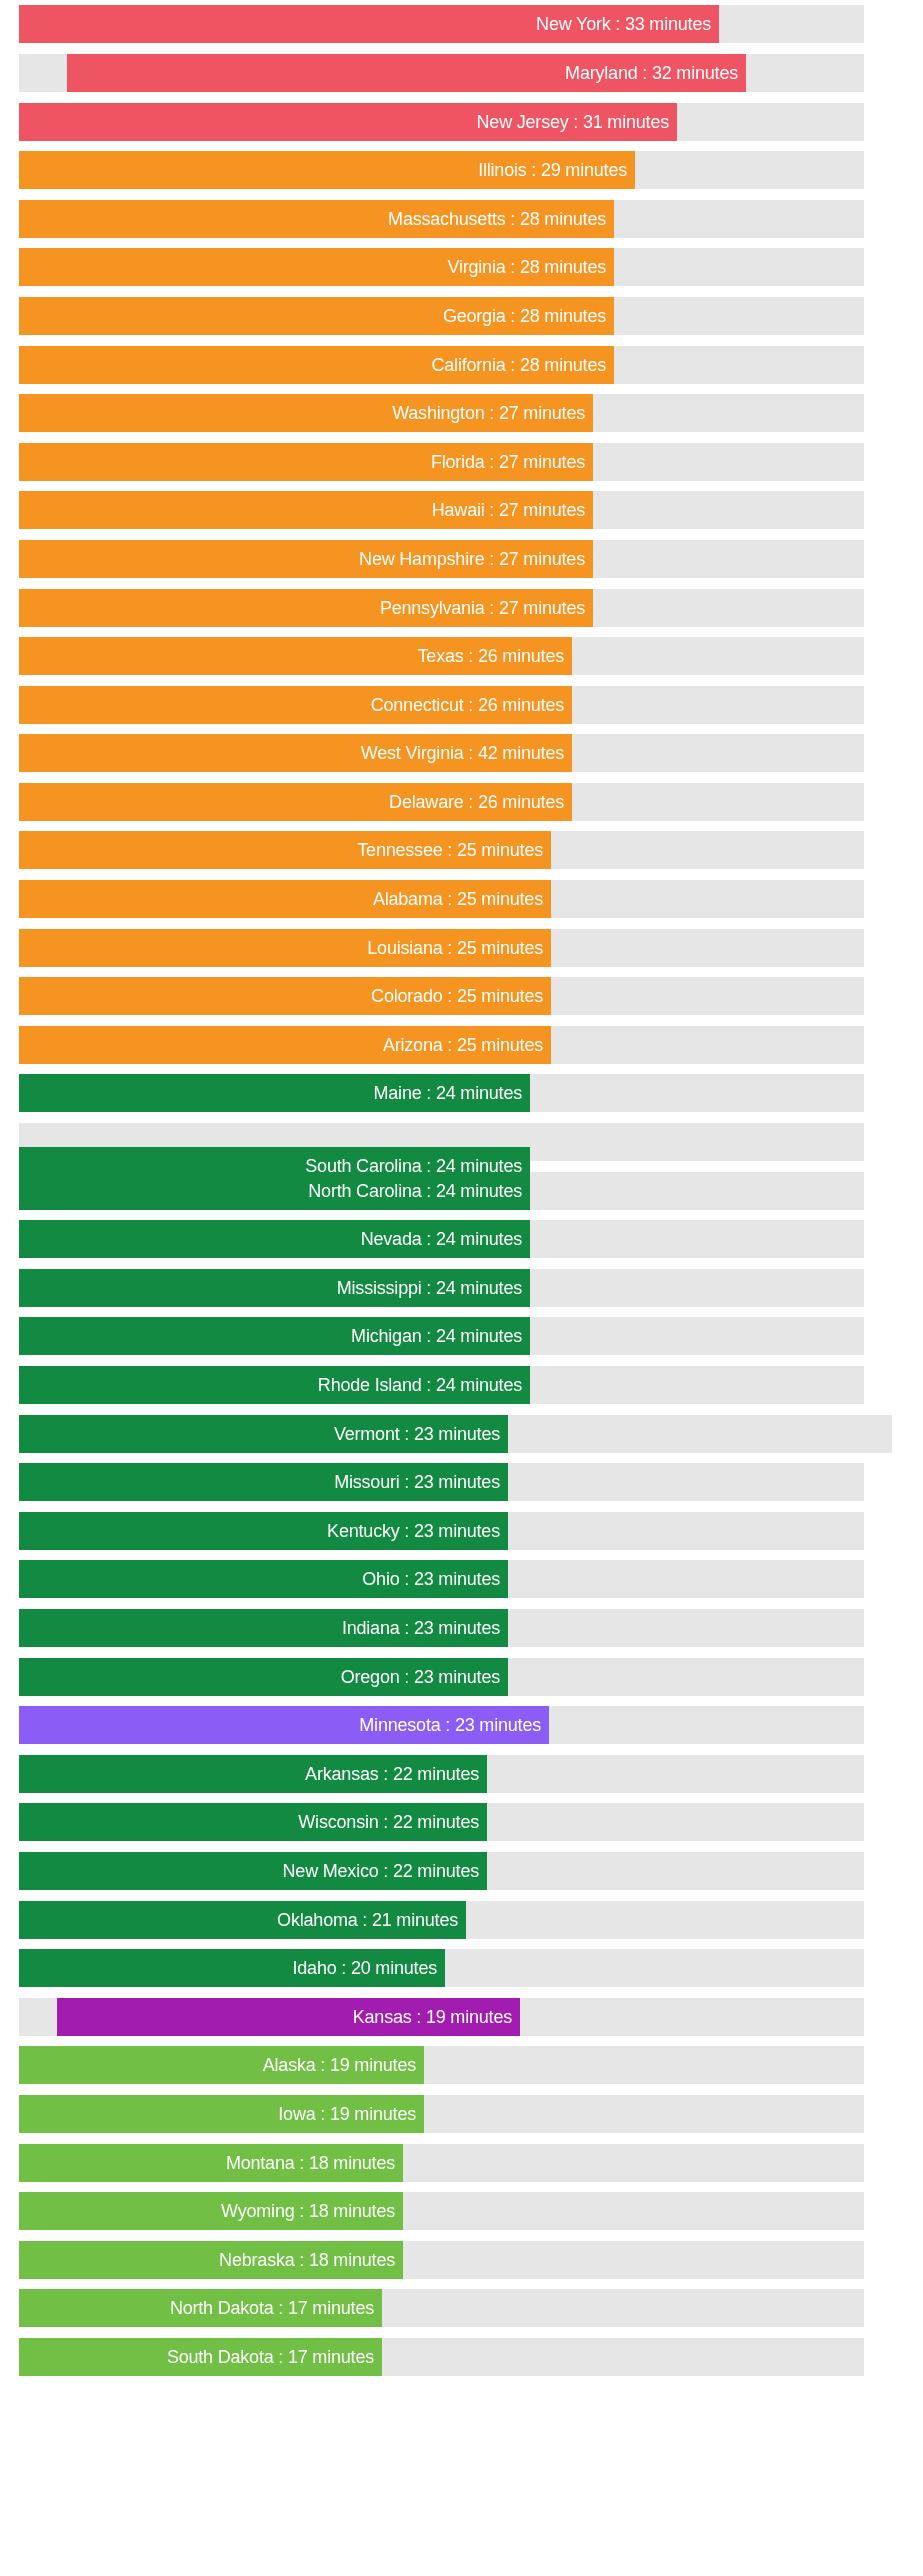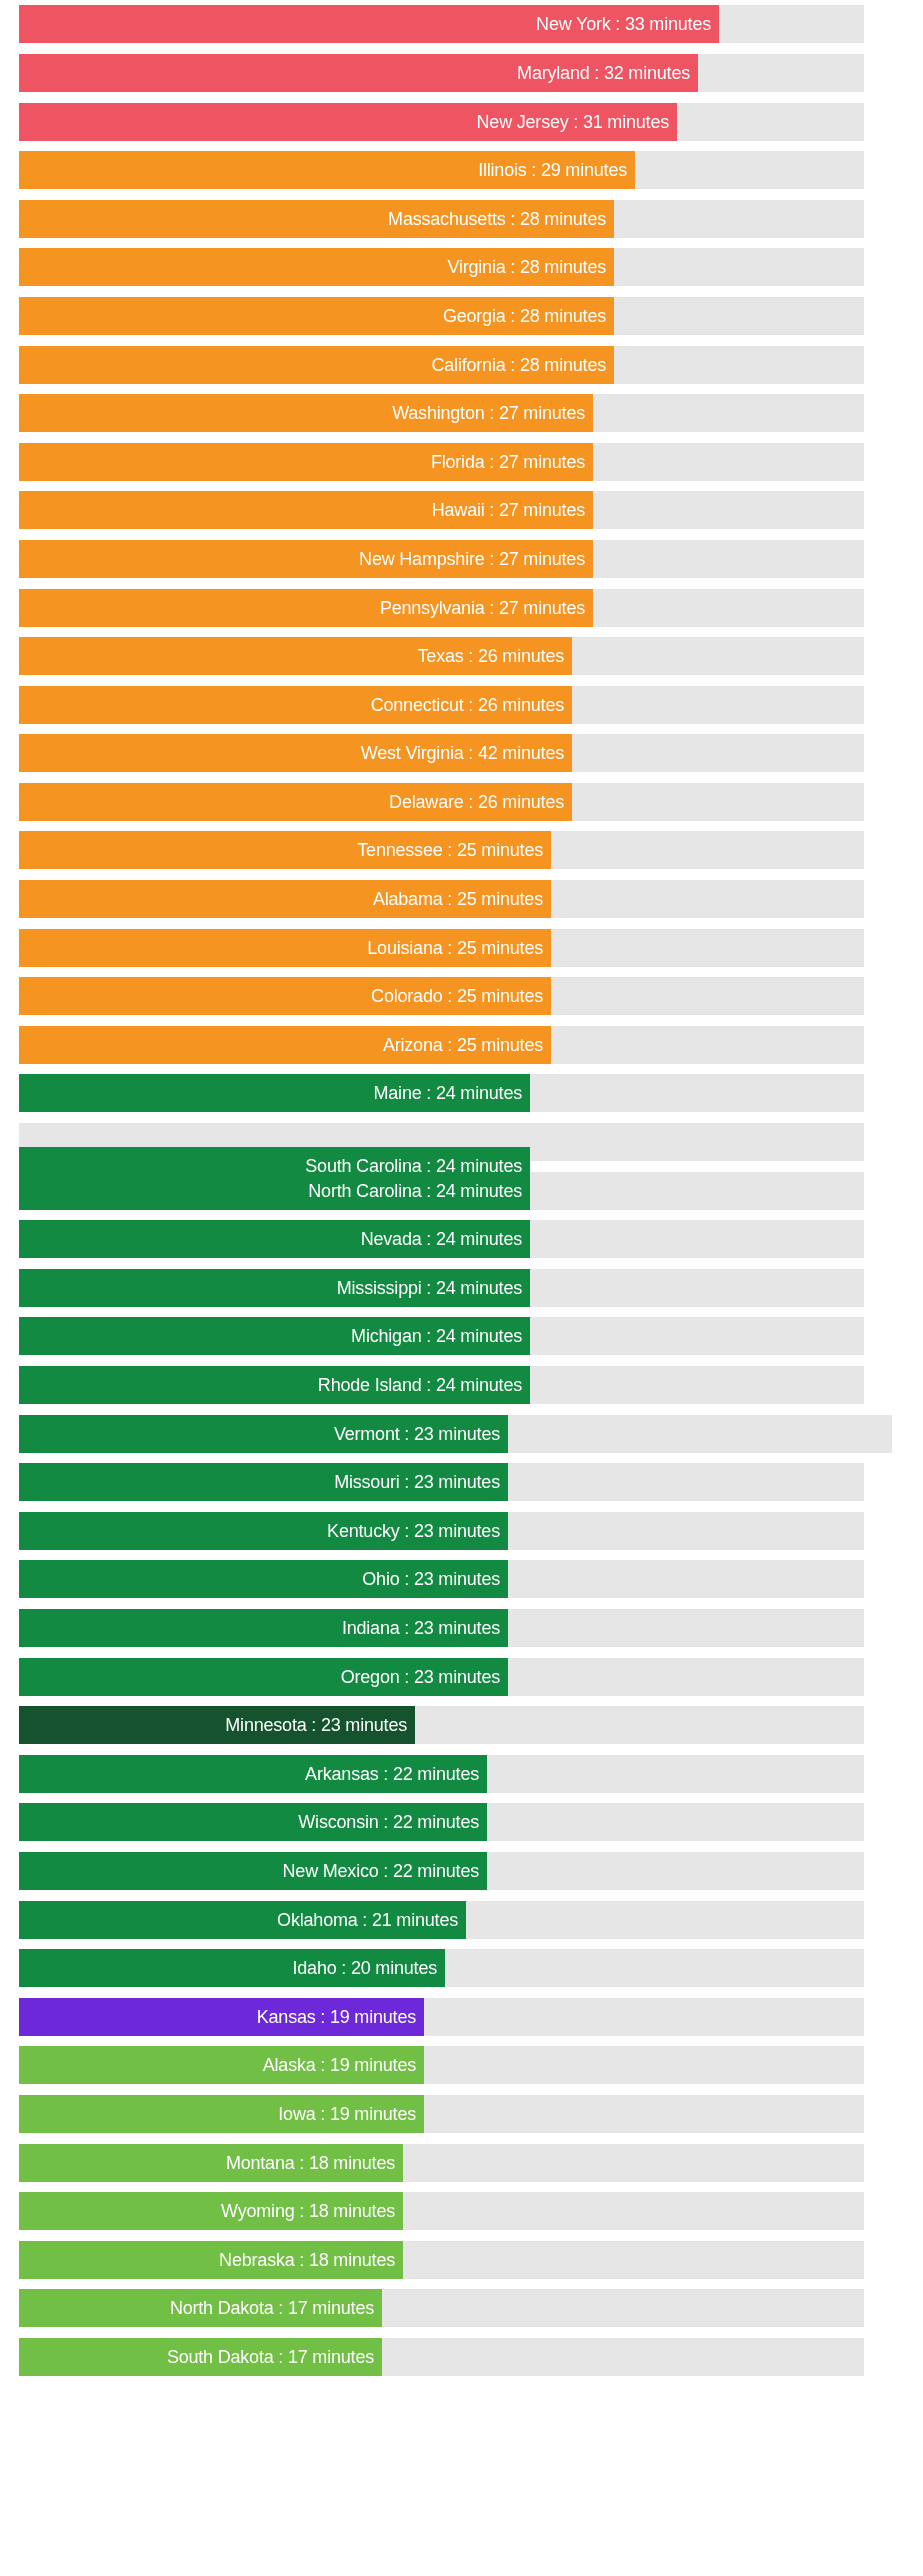--- a/index.html
+++ b/index.html
@@ -70,21 +70,21 @@
 <div id="chart">
     <div class="bar-row" style="padding-left: 19px; padding-right: 60px;">
       <div class="bar-track">
         <div class="bar-fill" style="width: 700px; background: rgb(239, 84, 99);">
           <span class="bar-label">New York : 33 minutes</span>
         </div>
       </div>
     </div>
     <div class="bar-row" style="padding-left: 19px; padding-right: 60px;">
       <div class="bar-track">
-        <div class="bar-fill" style="width: 679px; background: rgb(239, 84, 99);">
+        <div class="bar-fill" style="width: 679px; background: rgb(239, 84, 99); margin-left: 48px;">
           <span class="bar-label">Maryland : 32 minutes</span>
         </div>
       </div>
     </div>
     <div class="bar-row" style="padding-left: 19px; padding-right: 60px;">
       <div class="bar-track">
         <div class="bar-fill" style="width: 658px; background: rgb(239, 84, 99);">
           <span class="bar-label">New Jersey : 31 minutes</span>
         </div>
       </div>
@@ -308,21 +308,21 @@
     </div>
     <div class="bar-row" style="padding-left: 19px; padding-right: 60px;">
       <div class="bar-track">
         <div class="bar-fill" style="width: 489px; background: rgb(19, 138, 66);">
           <span class="bar-label">Oregon : 23 minutes</span>
         </div>
       </div>
     </div>
     <div class="bar-row" style="padding-left: 19px; padding-right: 60px;">
       <div class="bar-track">
-        <div class="bar-fill" style="width: 396px; background: #14532d;">
+        <div class="bar-fill" style="width: 530px; background: #8b5cf6;">
           <span class="bar-label">Minnesota : 23 minutes</span>
         </div>
       </div>
     </div>
     <div class="bar-row" style="padding-left: 19px; padding-right: 60px;">
       <div class="bar-track">
         <div class="bar-fill" style="width: 468px; background: rgb(19, 138, 66);">
           <span class="bar-label">Arkansas : 22 minutes</span>
         </div>
       </div>
@@ -350,21 +350,21 @@
     </div>
     <div class="bar-row" style="padding-left: 19px; padding-right: 60px;">
       <div class="bar-track">
         <div class="bar-fill" style="width: 426px; background: rgb(19, 138, 66);">
           <span class="bar-label">Idaho : 20 minutes</span>
         </div>
       </div>
     </div>
     <div class="bar-row" style="padding-left: 19px; padding-right: 60px;">
       <div class="bar-track">
-        <div class="bar-fill" style="width: 405px; background: #6d28d9;">
+        <div class="bar-fill" style="width: 463px; background: #a21caf; margin-left: 38px;">
           <span class="bar-label">Kansas : 19 minutes</span>
         </div>
       </div>
     </div>
     <div class="bar-row" style="padding-left: 19px; padding-right: 60px;">
       <div class="bar-track">
         <div class="bar-fill" style="width: 405px; background: rgb(113, 191, 68);">
           <span class="bar-label">Alaska : 19 minutes</span>
         </div>
       </div>

